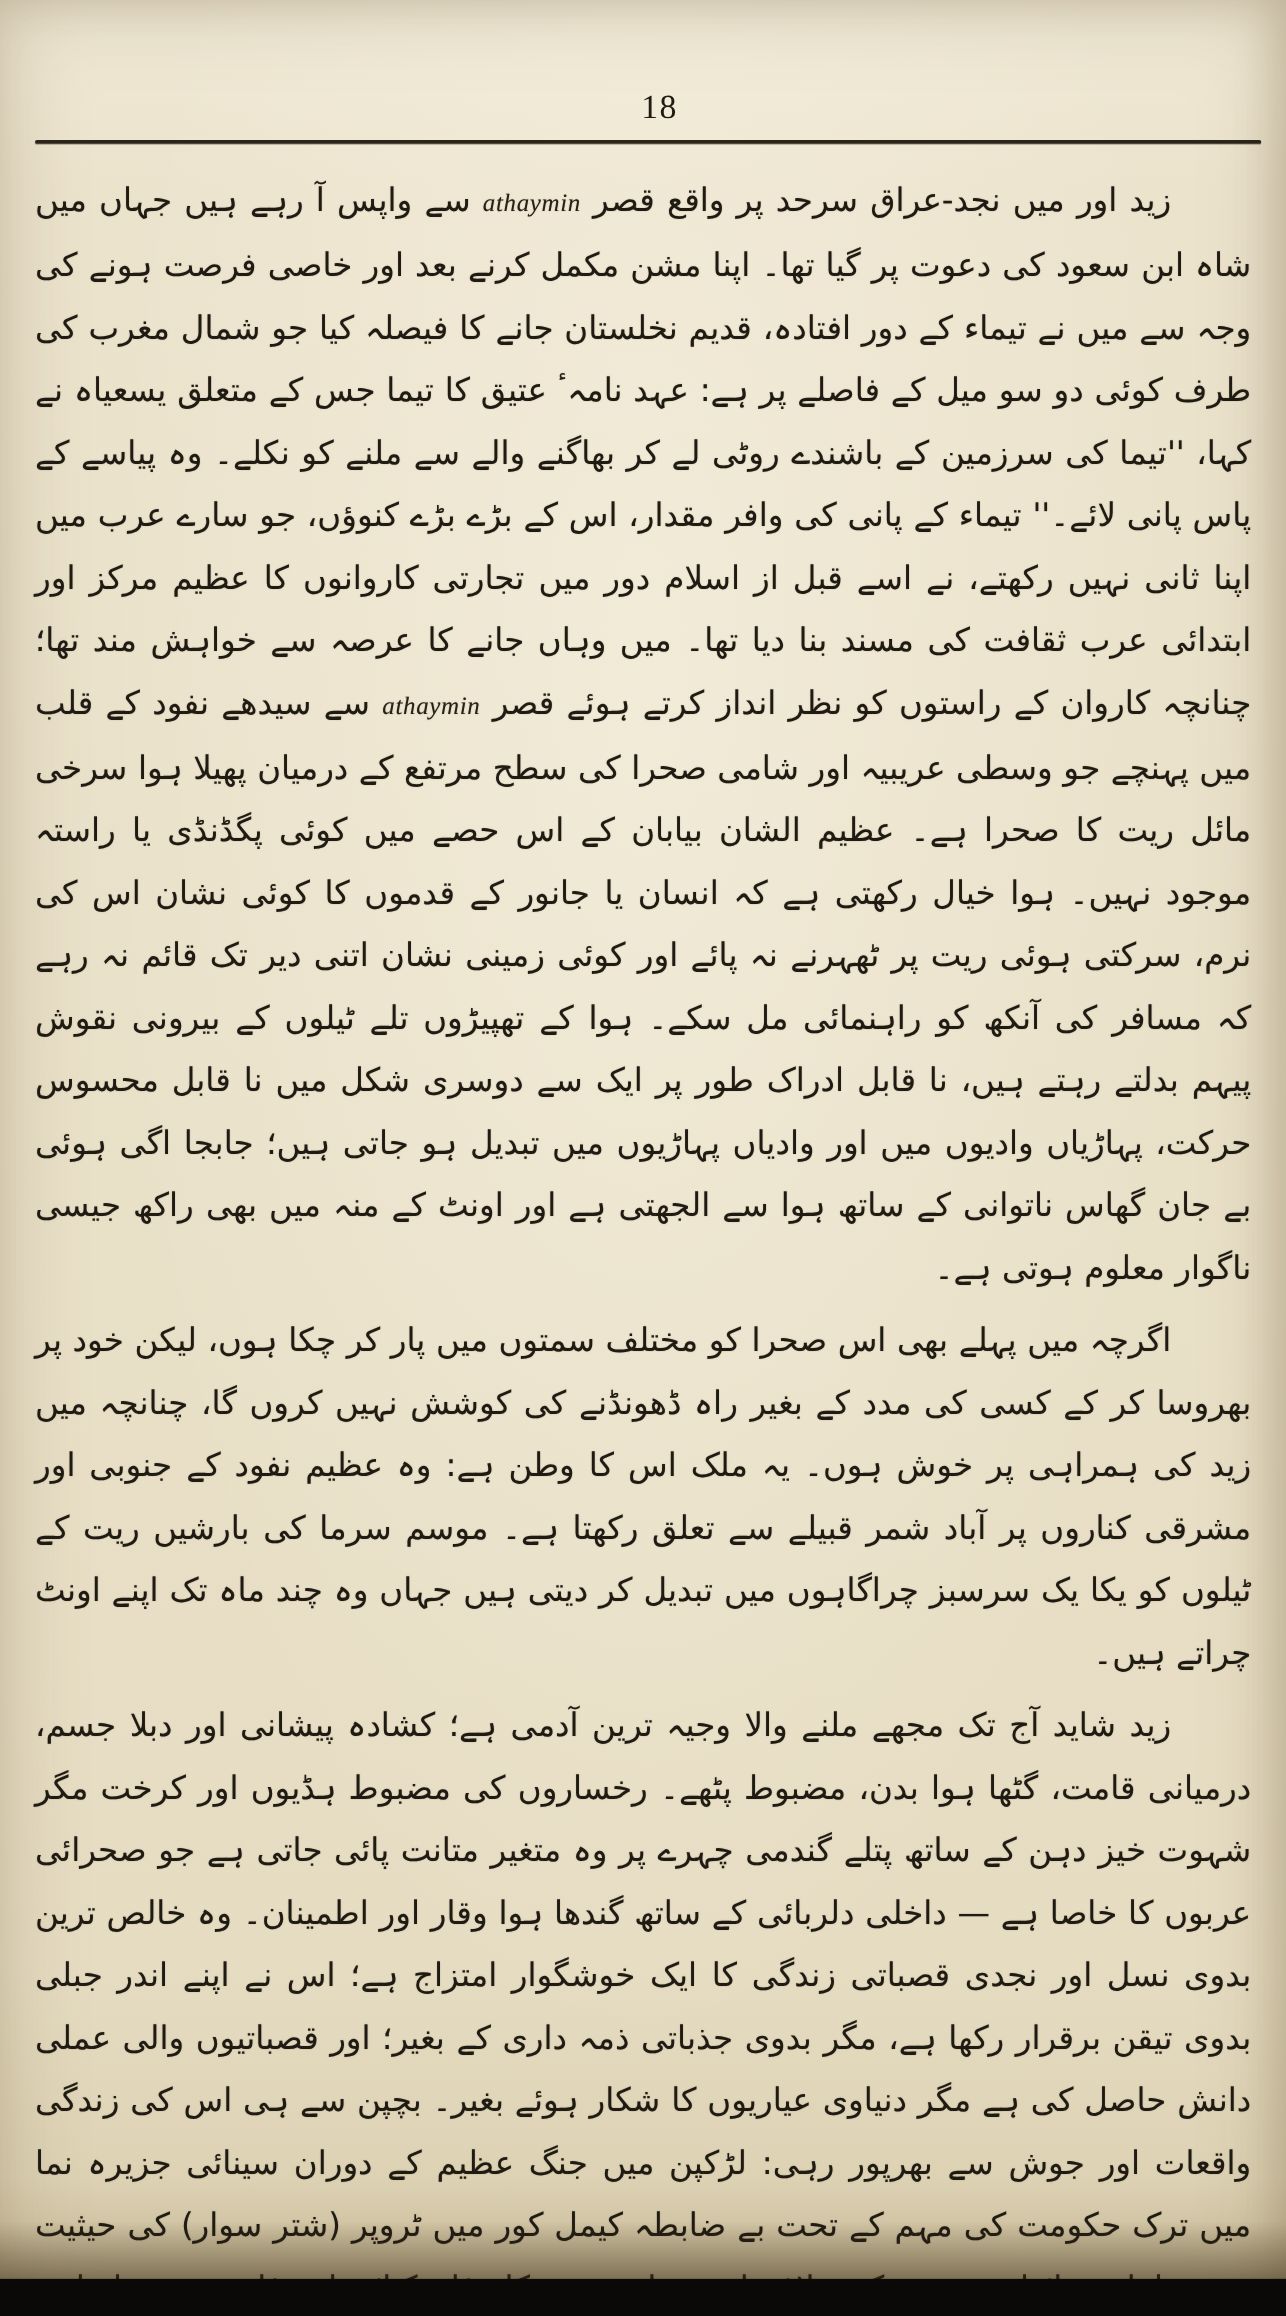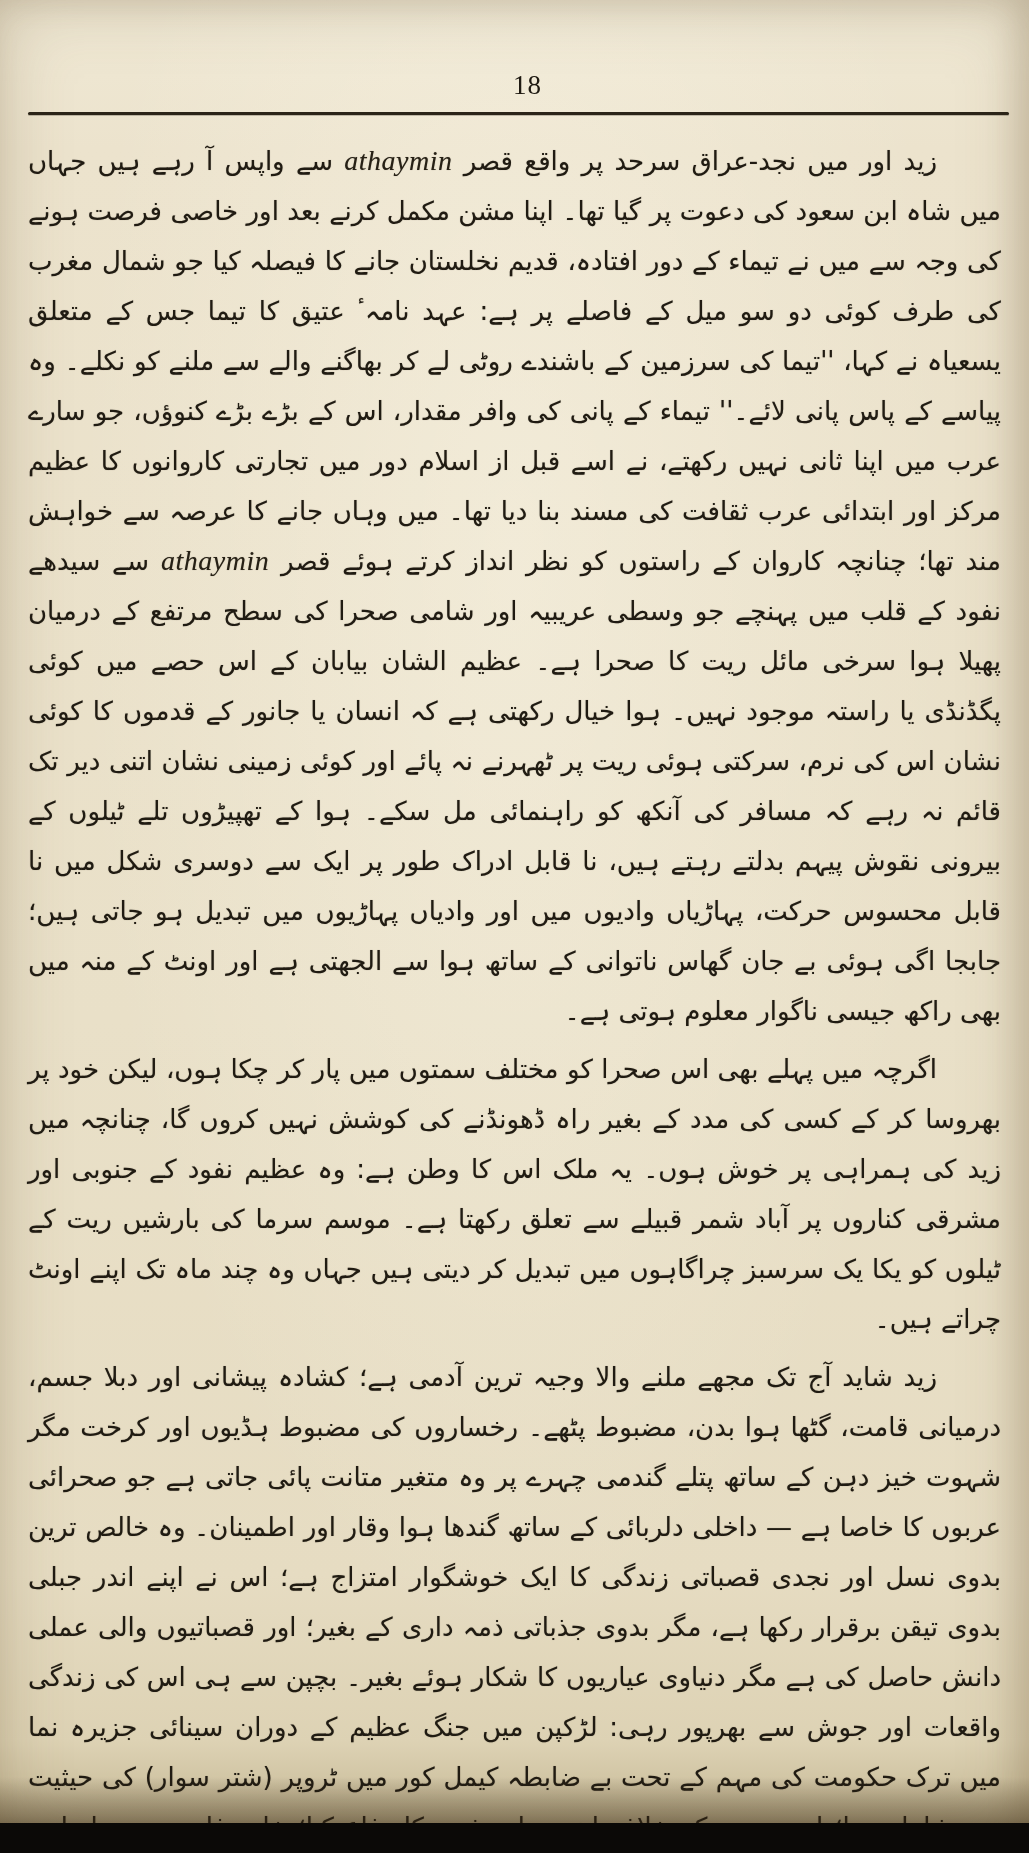--- a/index.html
+++ b/index.html
@@ -38,21 +38,21 @@
     direction:rtl;unicode-bidi:embed;
     text-align:justify;
     color:#201b12;
     font-size:26px;line-height:50px;
     text-shadow:0 0 1px rgba(32,27,18,.35);
   }
   .text-block p{margin:0 0 8px 0;text-indent:64px;}
   .latin{
     font-family:"Liberation Serif",serif;
     font-style:italic;
-    font-size:28px;
+    font-size:20px;
     letter-spacing:.5px;
     color:#262015;
   }
 </style>
 </head>
 <body>
 
 <div class="page">
 
   <div class="page-number">18</div>

